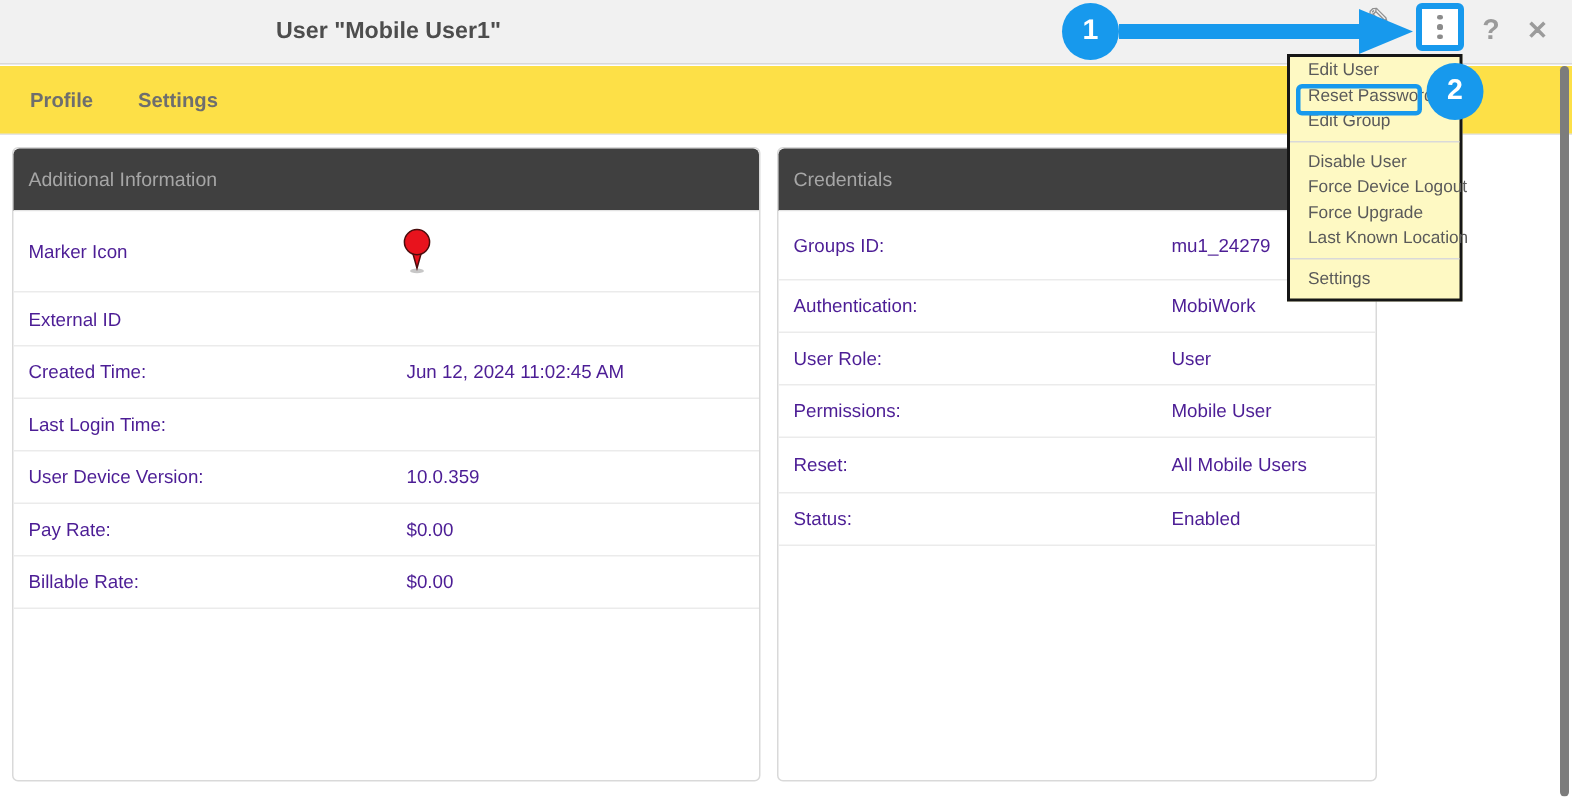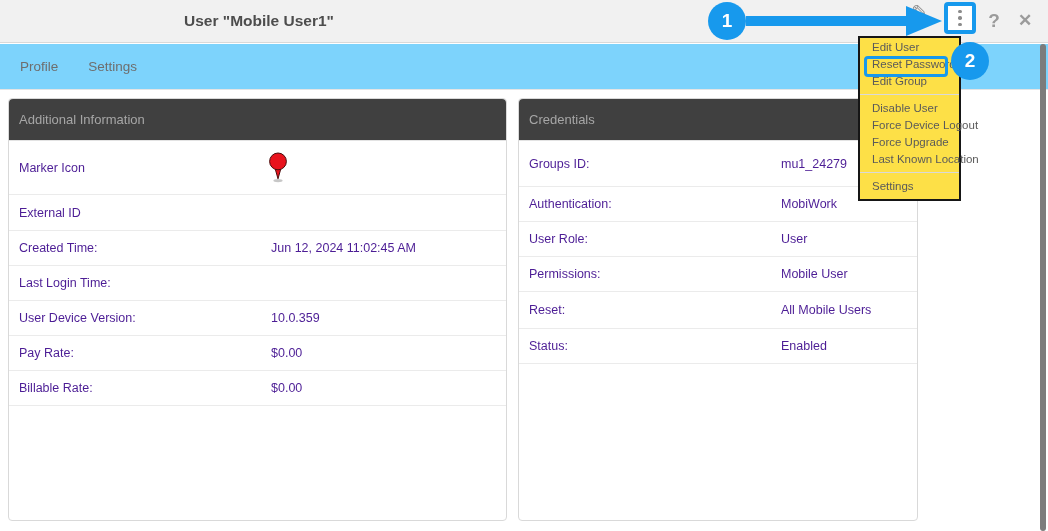--- a/index.html
+++ b/index.html
@@ -24,23 +24,23 @@
 
   
   .step-circle { position:absolute; width:38px; height:38px; border-radius:50%;
                  background:#1799ed; color:#fff; font-size:19px; font-weight:bold;
                  display:flex; align-items:center; justify-content:center; z-index:30; }
   .circle-1 { left:708px; top:2px; }
   .circle-2 { left:951px; top:42px; }
   .arrow-svg { position:absolute; left:746px; top:4px; z-index:10; }
 
   
-  .tabbar { position:absolute; left:0; top:44px; width:1048px; height:46px; background:#7dd3fc;
+  .tabbar { position:absolute; left:0; top:44px; width:1048px; height:46px; background:#fde047;
             border-bottom:1px solid #e4e4e4; display:flex; align-items:center;
-            padding-left:20px; gap:30px; }
+            padding-left:20px; gap:30px;font-weight:bold; }
   .tab { font-size:13.5px; color:#6e6e6e; cursor:default; }
 
   
   .panel { position:absolute; top:98px; height:423px; background:#fff;
            border:1px solid #d9d9d9; border-radius:4px; }
   .panel-left { left:8px; width:499px; }
   .panel-right { left:518px; width:400px; }
   .panel-header { height:42px; background:#404040; border-bottom:1px solid #e3e3e3;
                   border-radius:4px 4px 0 0; display:flex; align-items:center;
                   justify-content:space-between; padding:0 16px 0 10px;
@@ -49,21 +49,21 @@
   .pkdot { width:3px; height:3px; border-radius:50%; background:#8b8b8b; }
   .row { display:flex; align-items:center; border-bottom:1px solid #ebebeb;
          padding-left:10px; font-size:12.5px; color:#4c1d95; height:35px; }
   .row .lbl { width:252px; flex-shrink:0; }
   .row .val { flex:1; }
   .r-marker { height:54px; }
   .r-ext { height:36px; }
   .r-login { height:46px; }
 
   
-  .menu { position:absolute; left:858px; top:36px; width:103px; background:#fde047;
+  .menu { position:absolute; left:858px; top:36px; width:117px; background:#fef9c3;
           border:2px solid #161616; padding:1px 0 4px 0; z-index:20; }
   .menu-item { height:17px; line-height:17px; padding-left:12px; font-size:11.5px;
                color:#5a5a5a; white-space:nowrap; cursor:default; }
   .menu-divider { border-top:1px solid #d9d9d9; margin:4px 0 5px 0; height:0; }
   .hl-box { position:absolute; left:4px; top:18px; width:84px; height:21px;
             border:3px solid #1799ed; border-radius:4px; z-index:25; }
 
   
   .scrollbar { position:absolute; left:1040px; top:44px; width:6px; height:487px;
                background:#7c7c7c; border-radius:3px; z-index:40; }

